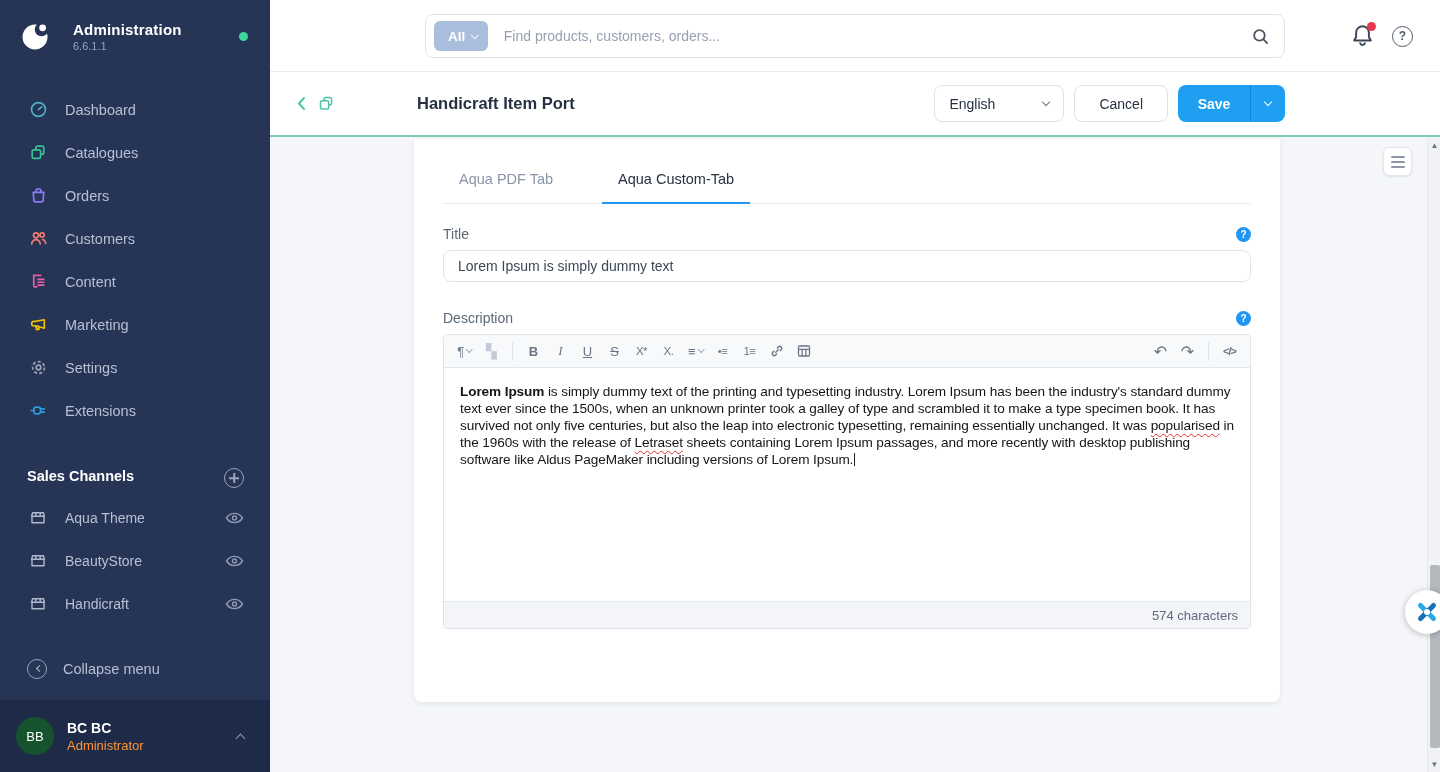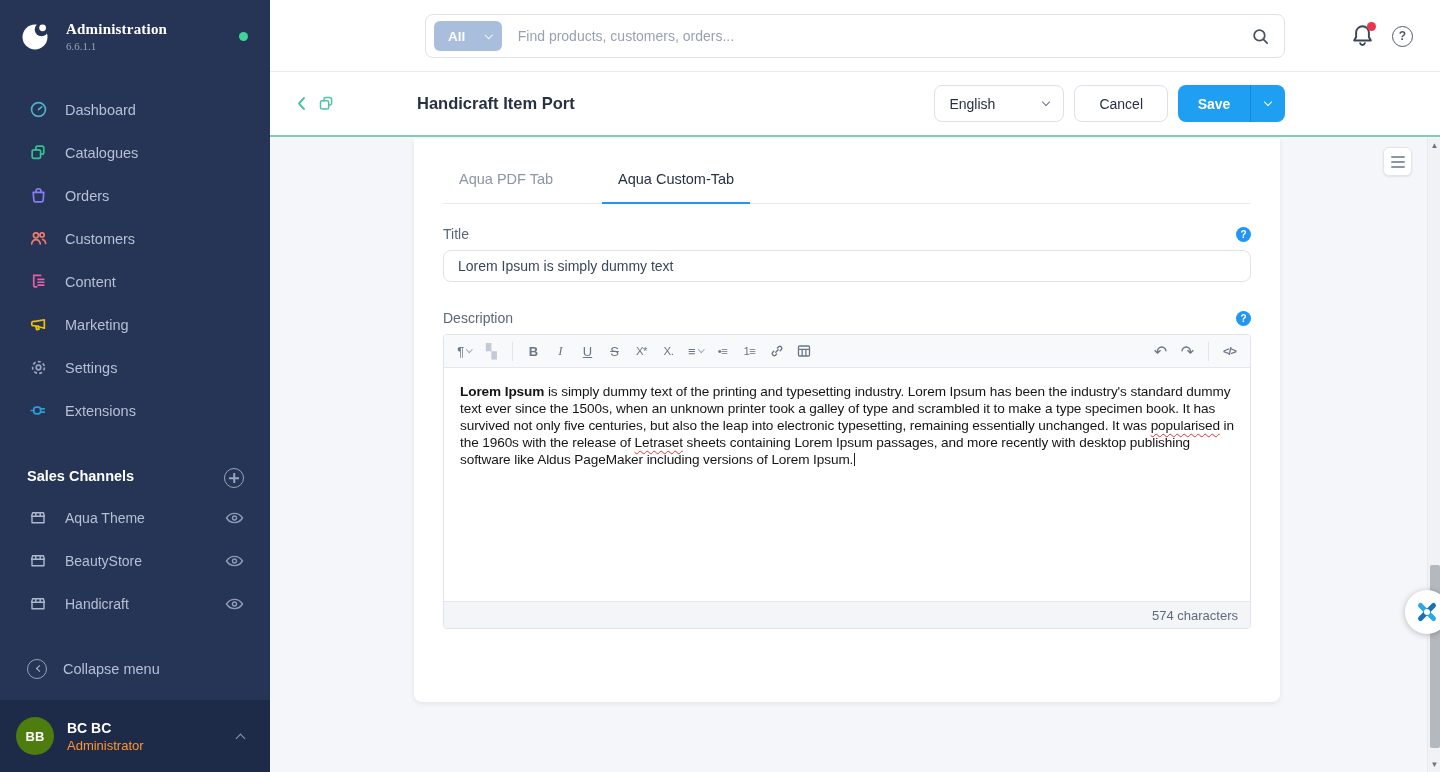--- a/index.html
+++ b/index.html
@@ -7,50 +7,50 @@
 
   
   .chev { width:7px; height:7px; border-right:1.6px solid currentColor; border-bottom:1.6px solid currentColor; display:inline-block; transform:rotate(45deg); margin-top:-3px; }
   .chev.up { transform:rotate(-135deg); margin-top:4px; }
   .chev.left { transform:rotate(135deg); }
   svg { display:block; }
 
   
   .sidebar { position:absolute; left:0; top:0; width:270px; height:772px; background:#263456; color:#aeb9ce; }
   .sb-header { display:flex; align-items:center; height:72px; padding:0 22px 0 16px; }
-  .sb-title-wrap { margin-left:12px;font-family:Liberation Serif, serif; }
+  .sb-title-wrap { margin-left:19px; }
   .sb-title { color:#fff; font-weight:700; font-size:15px; letter-spacing:.2px; }
   .sb-version { color:#97a3ba; font-size:11px; margin-top:2px; }
   .status-dot { width:9px; height:9px; border-radius:50%; background:#3ed598; margin-left:auto; }
   .sb-nav { margin-top:16px; }
   .sb-item { display:flex; align-items:center; height:43px; padding:0 26px 0 29px; font-size:14.5px; color:#b6c0d3; cursor:pointer; }
   .sb-item .ic { width:19px; height:19px; margin-right:17px; flex:0 0 auto; }
   .sb-section { display:flex; align-items:flex-start; padding:0 26px 0 27px; margin-top:36px; height:28px; }
   .sb-section-label { color:#fff; font-weight:700; font-size:14.5px; }
   .plus-circle { margin-left:auto; width:20px; height:20px; border:1.5px solid #9aa5ba; border-radius:50%; position:relative; cursor:pointer; }
   .plus-circle:before, .plus-circle:after { content:""; position:absolute; background:#9aa5ba; }
   .plus-circle:before { left:50%; top:4px; bottom:4px; width:1.5px; transform:translateX(-50%); }
   .plus-circle:after { top:50%; left:4px; right:4px; height:1.5px; transform:translateY(-50%); }
   .sb-channel { display:flex; align-items:center; height:43px; padding:0 26px 0 29px; font-size:14px; color:#b6c0d3; cursor:pointer; }
   .sb-channel .ic { width:18px; height:18px; margin-right:18px; }
   .sb-channel .eye { margin-left:auto; width:19px; height:14px; }
   .sb-collapse { display:flex; align-items:center; height:43px; padding:0 26px 0 27px; margin-top:22px; font-size:14.5px; color:#b6c0d3; cursor:pointer; }
   .collapse-circ { width:20px; height:20px; border:1.5px solid #97a2b6; border-radius:50%; display:flex; align-items:center; justify-content:center; margin-right:16px; }
   .collapse-circ .chev { width:5px; height:5px; margin:0 -2px 0 2px; }
   .sb-user { position:absolute; bottom:0; left:0; right:0; height:72px; background:#1d2b49; display:flex; align-items:center; padding:0 26px 0 16px; cursor:pointer; }
-  .avatar { width:38px; height:38px; border-radius:50%; background:#4d7c0f; color:#fff; font-size:13px; font-weight:700; display:flex; align-items:center; justify-content:center;text-align:right; }
+  .avatar { width:38px; height:38px; border-radius:50%; background:#14532d; color:#fff; font-size:13px; font-weight:400; display:flex; align-items:center; justify-content:center;text-align:right; }
   .user-meta { margin-left:13px; }
   .user-name { color:#fff; font-weight:700; font-size:14px; }
   .user-role { color:#ff9431; font-size:13px; margin-top:2px; }
   .sb-user .chev { margin-left:auto; color:#8e99ad; }
 
   
   .topbar { position:absolute; left:270px; top:0; width:1170px; height:72px; background:#fff; border-bottom:1px solid #e8ecf1; }
   .searchbox { position:absolute; left:155px; top:14px; width:860px; height:44px; border:1px solid #dfe3ea; border-radius:8px; background:#fff; display:flex; align-items:center; padding:0 14px 0 8px; }
-  .scope-pill { background:#a9bedd; color:#fff; font-weight:700; font-size:13.5px; border:none; border-radius:6px; height:30px; padding:0 10px 0 14px; display:flex; align-items:center; gap:21px; cursor:pointer; }
+  .scope-pill { background:#a9bedd; color:#fff; font-weight:700; font-size:13.5px; border:none; border-radius:6px; height:30px; padding:0 10px 0 14px; display:flex; align-items:center; gap:7px; cursor:pointer; }
   .scope-pill .chev { width:5.5px; height:5.5px; }
   .search-input { flex:1; border:none; outline:none; font-size:14px; color:#3a4556; margin-left:16px; font-family:"Liberation Sans", sans-serif; }
   .search-input::placeholder { color:#98a1b3; }
   .topbar-right { position:absolute; right:27px; top:0; height:72px; display:flex; align-items:center; gap:16px; }
   .bell-wrap { position:relative; width:26px; height:26px; cursor:pointer; color:#3c4656; }
   .bell-dot { position:absolute; right:0px; top:-1px; width:9px; height:9px; background:#e8364f; border-radius:50%; }
   .help-circ { width:21px; height:21px; border:1.6px solid #515b68; border-radius:50%; color:#515b68; font-size:12px; font-weight:700; display:flex; align-items:center; justify-content:center; cursor:pointer; }
 
   
   .page-header { position:absolute; left:270px; top:72px; width:1170px; height:65px; background:#fff; border-bottom:2px solid #7fccb1; display:flex; align-items:center; padding:0 155px 0 20px; }

